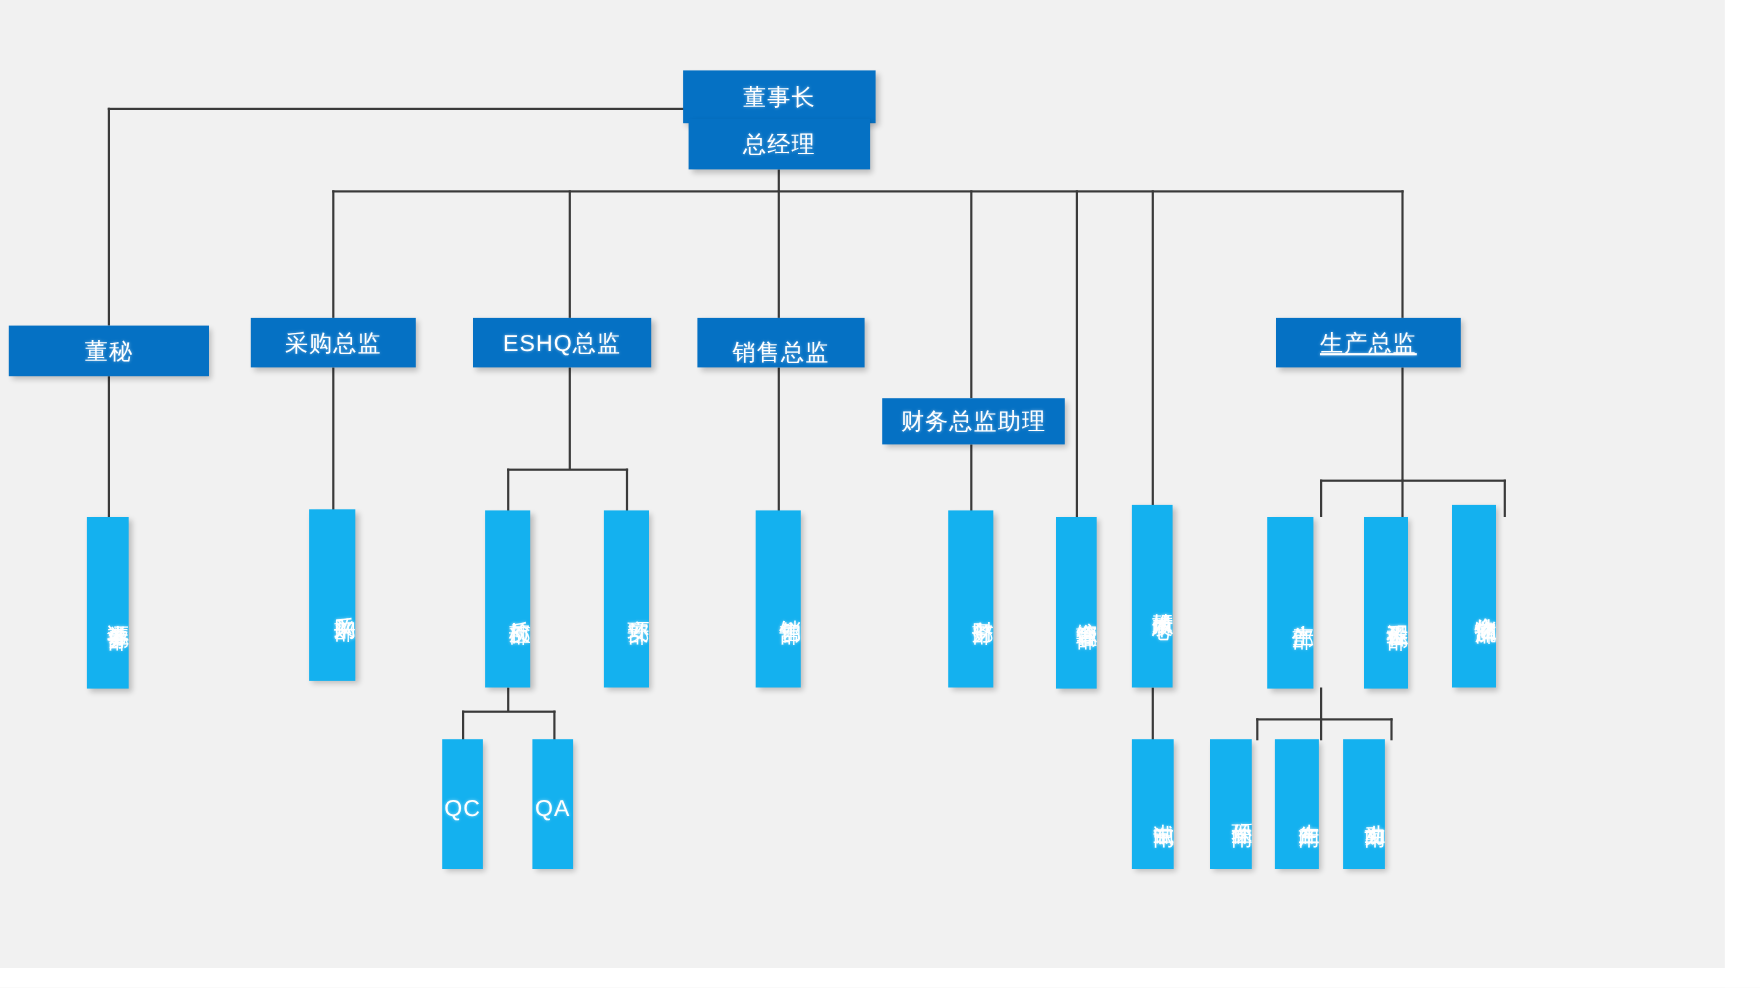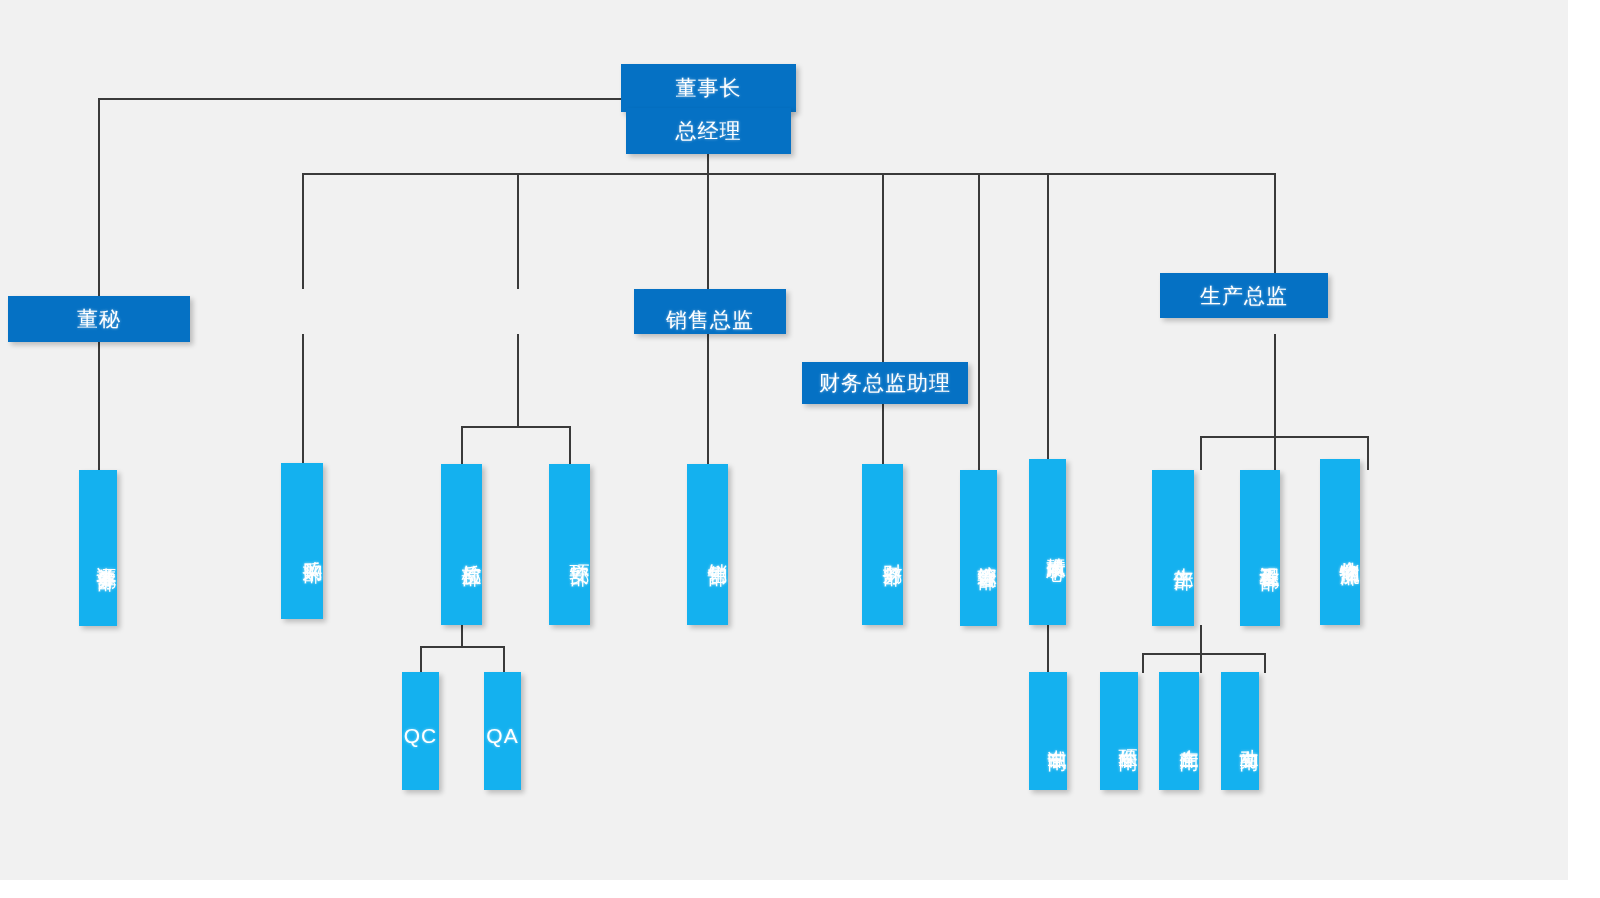--- a/index.html
+++ b/index.html
@@ -149,31 +149,37 @@
   </div>
 
   <div class="node exec" style="left:626px; top:108px; width:165px; height:46px;">
     <span class="txt">总经理</span>
   </div>
 
   <div class="node exec" style="left:8px; top:296px; width:182px; height:46px;">
     <span class="txt">董秘</span>
   </div>
 
-
+  <div class="node exec" style="left:228px; top:289px; width:150px; height:45px;">
+    <span class="txt">采购总监</span>
+  </div>
+
+  <div class="node exec" style="left:430px; top:289px; width:162px; height:45px;">
+    <span class="txt">ESHQ总监</span>
+  </div>
 
   <div class="node exec" style="left:634px; top:289px; width:152px; height:45px;align-items:flex-end;">
     <span class="txt">销售总监</span>
   </div>
 
   <div class="node exec" style="left:802px; top:362px; width:166px; height:42px;">
     <span class="txt">财务总监助理</span>
   </div>
 
-  <div class="node exec" style="left:1160px; top:273px; width:168px; height:45px;">
+  <div class="node exec" style="left:1160px; top:289px; width:168px; height:45px;text-decoration:underline;">
     <span class="txt">生产总监</span>
   </div>
 
   <div class="node dept" style="left:79px; top:470px; width:38px; height:156px;">
     <span class="txt">证券事务部</span>
   </div>
 
   <div class="node dept" style="left:281px; top:463px; width:42px; height:156px;">
     <span class="txt">采购部</span>
   </div>

